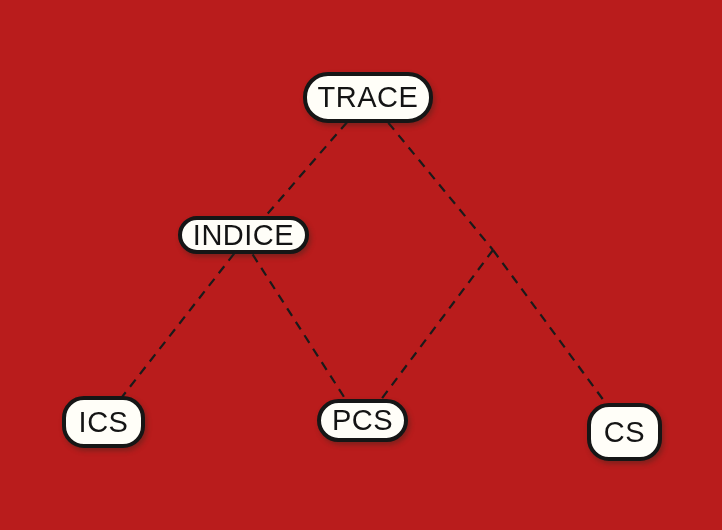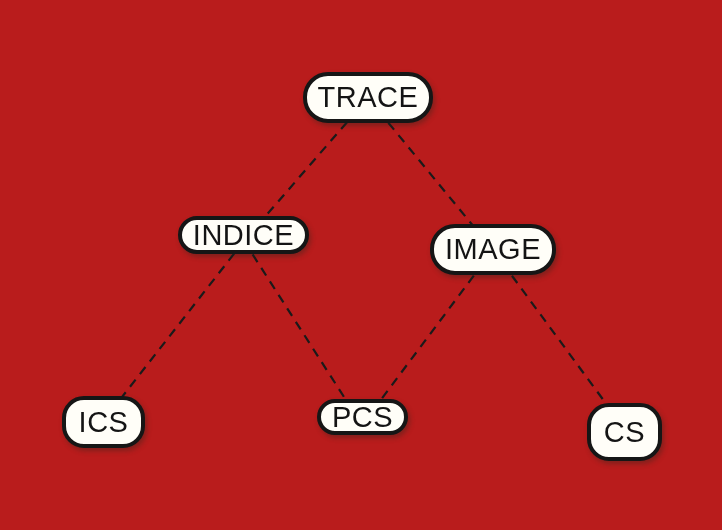--- a/index.html
+++ b/index.html
@@ -45,21 +45,21 @@
     font-size: 29px;
     line-height: 1;
     letter-spacing: 0.5px;
     white-space: nowrap;
     user-select: none;
   }
   .n-trace  { left: 303px; top: 72px;  width: 130px; height: 51px; }
   .n-indice { left: 178px; top: 216px; width: 131px; height: 38px; }
   .n-image  { left: 430px; top: 224px; width: 126px; height: 51px; }
   .n-ics    { left: 62px;  top: 396px; width: 83px;  height: 52px; border-radius: 22px; }
-  .n-pcs    { left: 317px; top: 399px; width: 91px;  height: 36px; border-radius: 23px; }
+  .n-pcs    { left: 317px; top: 399px; width: 91px;  height: 43px; border-radius: 23px; }
   .n-cs     { left: 587px; top: 403px; width: 75px;  height: 58px; border-radius: 22px; }
 </style>
 </head>
 <body>
 
 <div class="canvas">
 
   <svg class="edge-layer" viewBox="0 0 722 530" xmlns="http://www.w3.org/2000/svg">
     <line class="edge" x1="368" y1="98" x2="244" y2="241"></line>
     <line class="edge" x1="368" y1="98" x2="493" y2="250"></line>
@@ -70,23 +70,20 @@
   </svg>
 
   <div class="node n-trace">
     <span>TRACE</span>
   </div>
 
   <div class="node n-indice">
     <span>INDICE</span>
   </div>
 
-  <div class="node n-image">
-    <span>IMAGE</span>
-  </div>
 
   <div class="node n-ics">
     <span>ICS</span>
   </div>
 
   <div class="node n-pcs">
     <span>PCS</span>
   </div>
 
   <div class="node n-cs">

